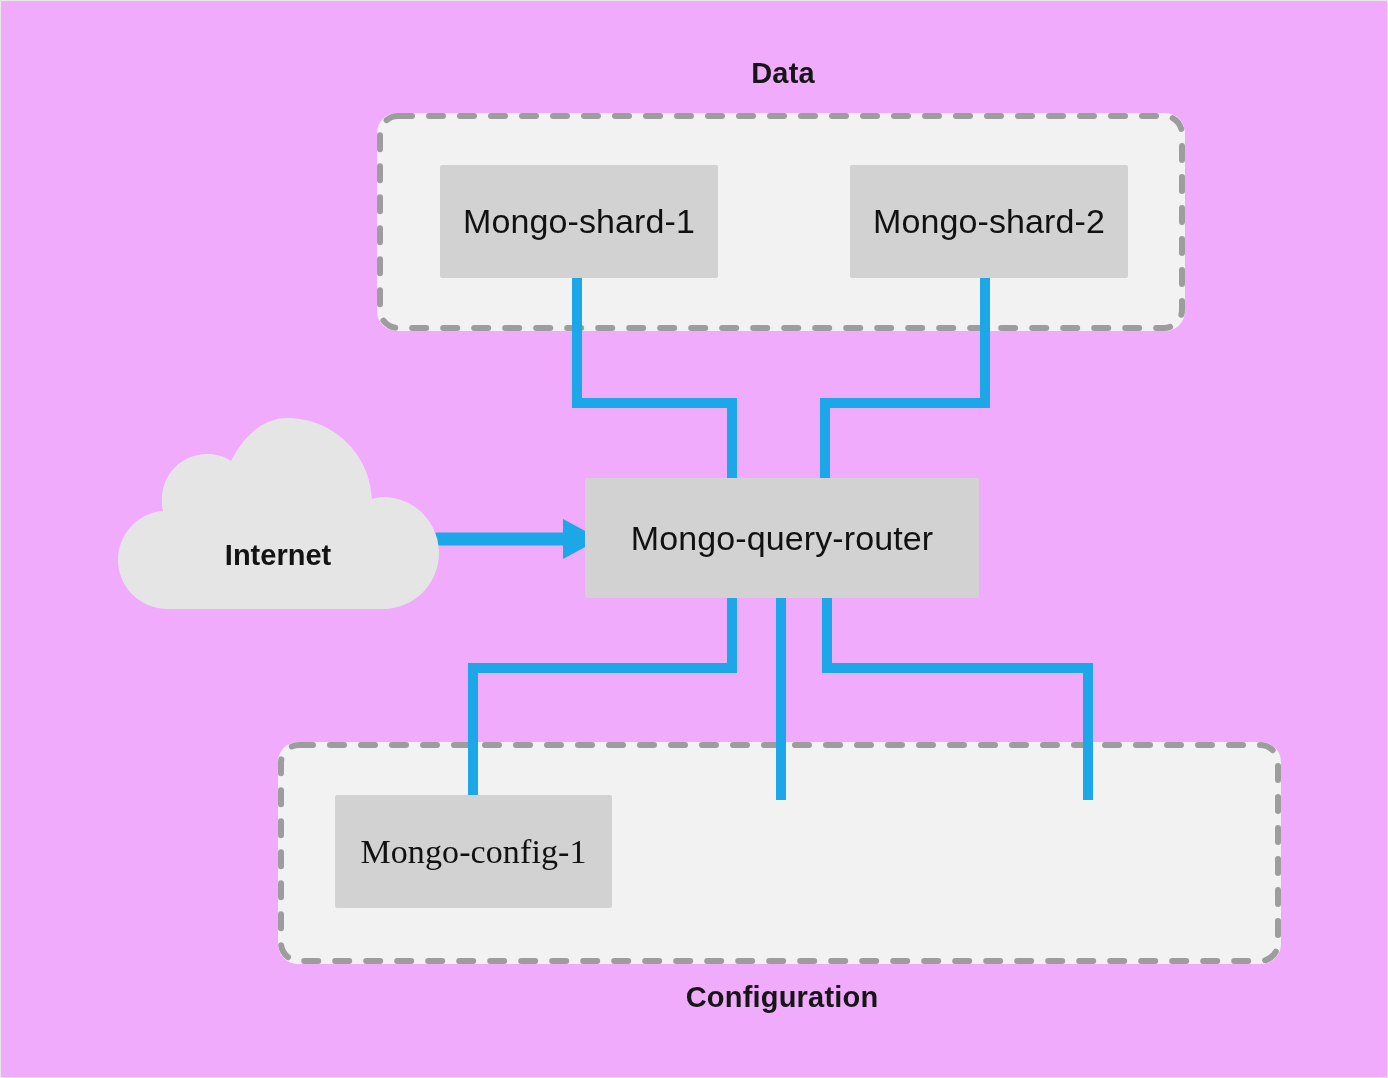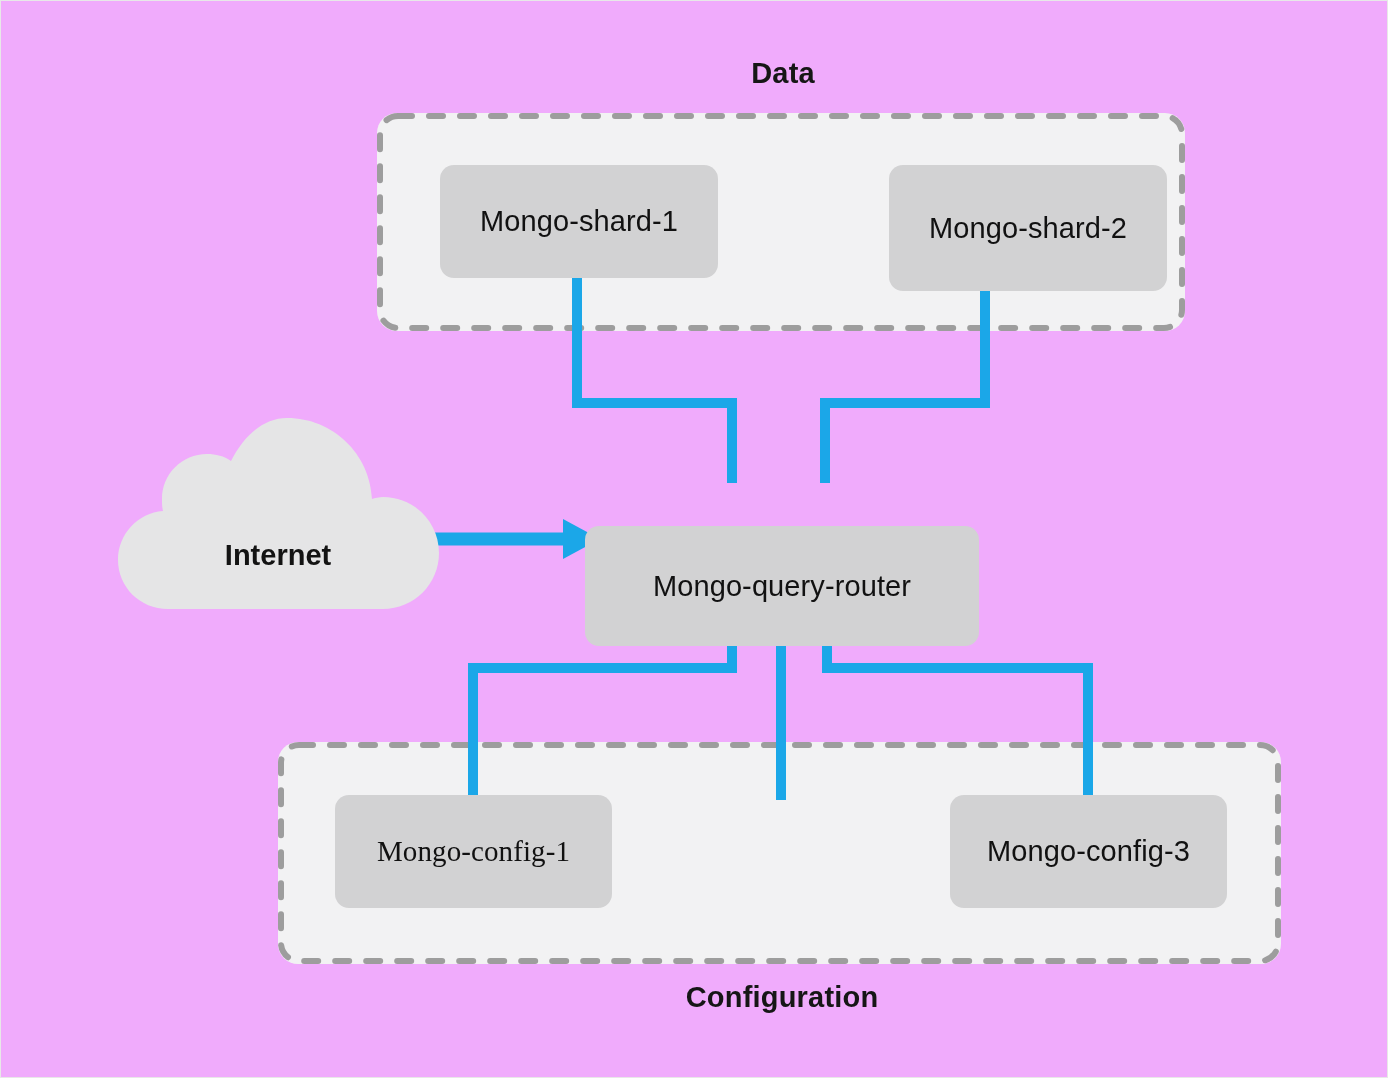--- a/index.html
+++ b/index.html
@@ -110,33 +110,33 @@
     color: #131313;
     white-space: nowrap;
     margin-top: 11px;
   }
 
   
   .node {
     position: absolute;
     box-sizing: border-box;
     background: #d2d2d3;
-    border-radius: 14px;
+    border-radius: 2px;
     display: flex;
     align-items: center;
     justify-content: center;
     color: #111111;
-    font-size: 29px;
+    font-size: 34px;
     font-weight: normal;
     white-space: nowrap;
     letter-spacing: 0.1px;
   }
   #node-shard-1 { left: 440px;  top: 165px; width: 278px; height: 113px; }
-  #node-shard-2 { left: 889px;  top: 165px; width: 278px; height: 126px; }
-  #node-query-router { left: 585px; top: 478px; width: 394px; height: 120px; margin-top: 48px; }
+  #node-shard-2 { left: 850px;  top: 165px; width: 278px; height: 113px; }
+  #node-query-router { left: 585px; top: 478px; width: 394px; height: 120px; }
   #node-config-1 { left: 335px;  top: 795px; width: 277px; height: 113px; font-family: Liberation Serif, serif; }
   #node-config-2 { left: 642px;  top: 795px; width: 277px; height: 113px; }
   #node-config-3 { left: 950px;  top: 795px; width: 277px; height: 113px; }
 </style>
 </head>
 <body>
 
 <div id="diagram-root">
 
   <div id="frame-border"></div>
@@ -195,17 +195,16 @@
 
   <div class="node" id="node-shard-1">Mongo-shard-1</div>
 
   <div class="node" id="node-shard-2">Mongo-shard-2</div>
 
   <div class="node" id="node-query-router">Mongo-query-router</div>
 
   <div class="node" id="node-config-1">Mongo-config-1</div>
 
 
-  <div class="node" id="node-config-3">Mongo-config-3</div>
 
   <div class="group-title" id="configuration-title">Configuration</div>
 
 </div>
 
 </body></html>

